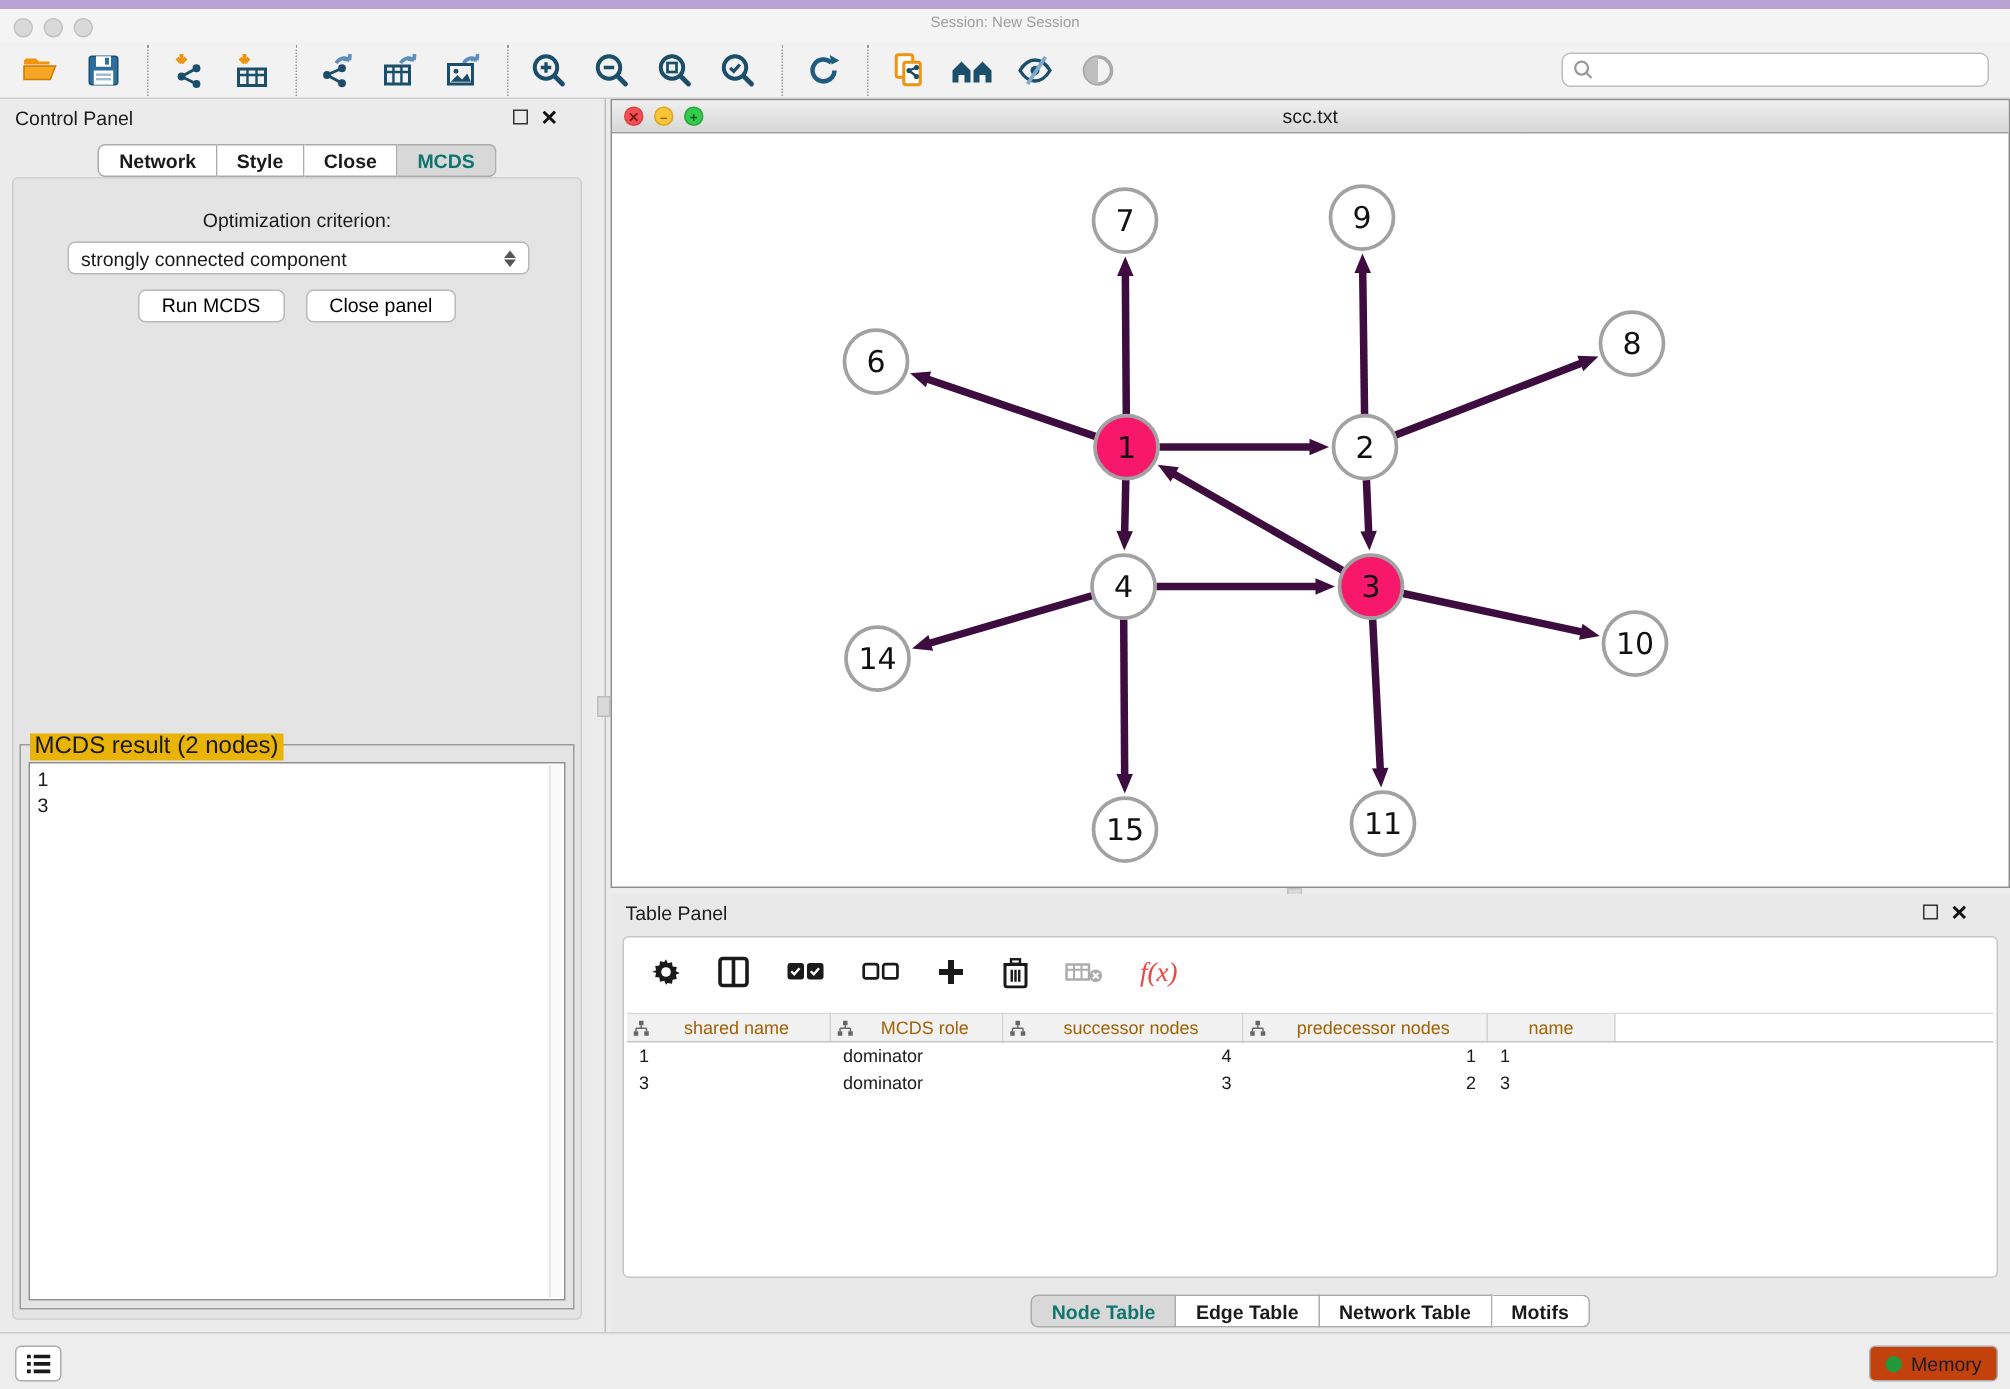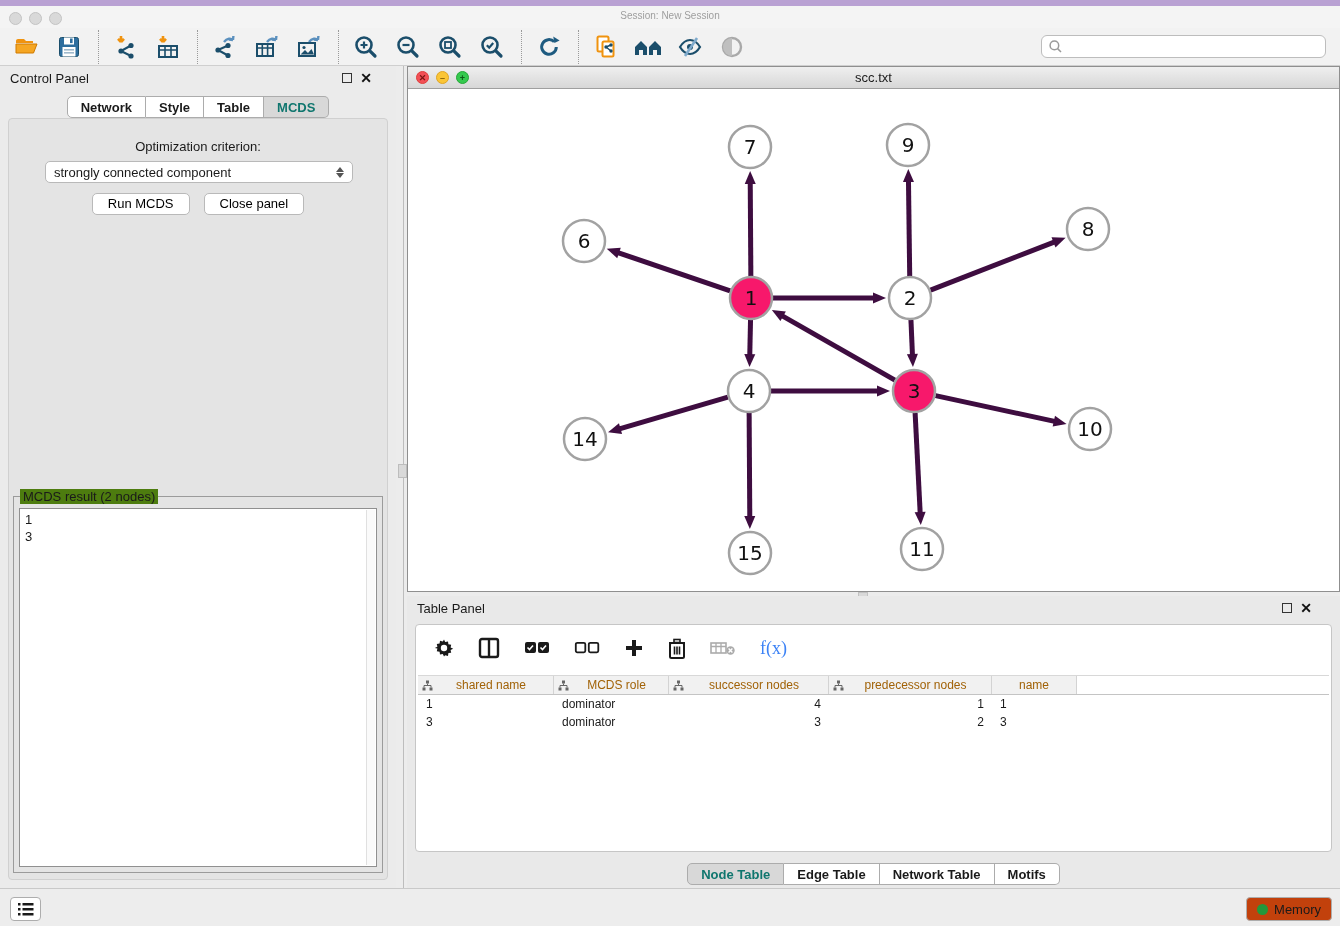--- a/index.html
+++ b/index.html
@@ -32,21 +32,21 @@
   .opt-label { position:absolute; top:20px; left:0; right:0; text-align:center; font-size:13px; }
   .criterion-select { position:absolute; top:42px; left:36px; width:308px; height:22px; background:#fff; border:1px solid #B9B9B9; border-radius:5px; font-size:13px; display:flex; align-items:center; padding:0 8px; }
   .criterion-select .val { flex:1; }
   .spin { display:flex; flex-direction:column; align-items:center; gap:1px; }
   .spin i { display:block; width:0; height:0; border-left:4px solid transparent; border-right:4px solid transparent; }
   .spin .up { border-bottom:5px solid #555; }
   .spin .dn { border-top:5px solid #555; }
   .cp-buttons { position:absolute; top:74px; left:0; right:0; display:flex; justify-content:center; gap:14px; }
   .btn { height:22px; background:#fff; border:1px solid #B9B9B9; border-radius:5px; font-size:13px; padding:0 15px; line-height:20px; cursor:default; }
   .result-group { position:absolute; left:4px; right:4px; top:377px; bottom:6px; border:1px solid #9B9B9B; }
-  .result-title { position:absolute; top:-8px; left:6px; background:#4d7c0f; padding:0 3px; font-size:13px; }
+  .result-title { position:absolute; top:-8px; left:6px; background:#eab308; padding:0 3px; font-size:16px; }
   .result-area { position:absolute; left:5px; right:5px; top:11px; bottom:5px; background:#fff; border:1px solid #909090; }
   .result-lines { padding:2px 5px; font-size:13px; line-height:17px; }
   .result-scroll { position:absolute; top:1px; bottom:1px; right:1px; width:9px; background:#FAFAFA; border-left:1px solid #E0E0E0; }
 
   
   .v-splitter { position:absolute; left:396px; top:66px; width:11px; height:822px; background:#ECECEC; }
   .v-splitter .line { position:absolute; left:7px; top:0; bottom:0; width:1px; background:#BDBDBD; }
   .v-splitter .grip { position:absolute; left:2px; top:398px; width:9px; height:14px; background:#D9D9D9; border:1px solid #BDBDBD; }
   .h-splitter-grip { position:absolute; left:858px; top:592px; width:10px; height:5px; background:#D9D9D9; border:1px solid #C2C2C2; }
 
@@ -58,21 +58,21 @@
   .light.red   { left:8px;  background:#F25056; border:1px solid #DF3E3C; color:#7B1512; }
   .light.yellow{ left:28px; background:#FAC536; border:1px solid #E0A524; color:#8A6305; }
   .light.green { left:48px; background:#35C94E; border:1px solid #24A836; color:#0E5B18; }
   .net-canvas { position:absolute; left:0; top:22px; }
 
   
   .table-panel { position:absolute; left:407px; top:596px; width:933px; height:292px; background:#E9E9E9; }
   .tp-container { position:absolute; left:8px; right:8px; top:28px; bottom:36px; background:#fff; border:1px solid #C6C6C6; border-radius:4px; }
   .tp-toolbar { position:absolute; left:0; top:0; right:0; height:46px; display:flex; align-items:center; padding-left:18px; gap:24px; }
   .tp-toolbar .ticon { display:flex; align-items:center; justify-content:center; height:26px; }
-  .fx-label { font-family:"Liberation Serif", serif; font-size:18px; color:#3b82f6; }
+  .fx-label { font-family:"Liberation Serif", serif; font-style:italic; font-size:18px; color:#ef4444; }
   .tp-table { position:absolute; left:2px; right:2px; top:50px; bottom:2px; background:#fff; overflow:hidden; }
   .thead { display:flex; height:20px; border-top:1px solid #D8D8D8; border-bottom:1px solid #C4C4C4; }
   .th { background:#F1F1F1; border-right:1px solid #D3D3D3; display:flex; align-items:center; padding:0 4px; font-size:12px; color:#a16207; }
   .th .lbl { flex:1; text-align:center; }
   .trow { display:flex; height:18px; font-size:12px; align-items:center; }
   .td { padding:0 8px; overflow:hidden; white-space:nowrap; }
   .c0 { width:136px; } .c1 { width:115px; } .c2 { width:160px; text-align:right; } .c3 { width:163px; text-align:right;justify-content:space-between; } .c4 { width:85px; }
   .tp-tabs { position:absolute; left:0; right:0; bottom:3px; display:flex; justify-content:center; }
 
   
@@ -231,21 +231,21 @@
 
 <div class="control-panel">
   <div class="panel-header">
     <span class="panel-title">Control Panel</span>
     <span class="win-float" style="right:28px"></span>
     <span class="win-close" style="right:8px">✕</span>
   </div>
   <div class="cp-tabs">
     <span class="tab">Network</span>
     <span class="tab">Style</span>
-    <span class="tab">Table</span>
+    <span class="tab">Close</span>
     <span class="tab selected">MCDS</span>
   </div>
   <div class="cp-content">
     <div class="opt-label">Optimization criterion:</div>
     <div class="criterion-select">
       <span class="val">strongly connected component</span>
       <span class="spin">
           <i class="up"></i>
           <i class="dn"></i>
         </span>

